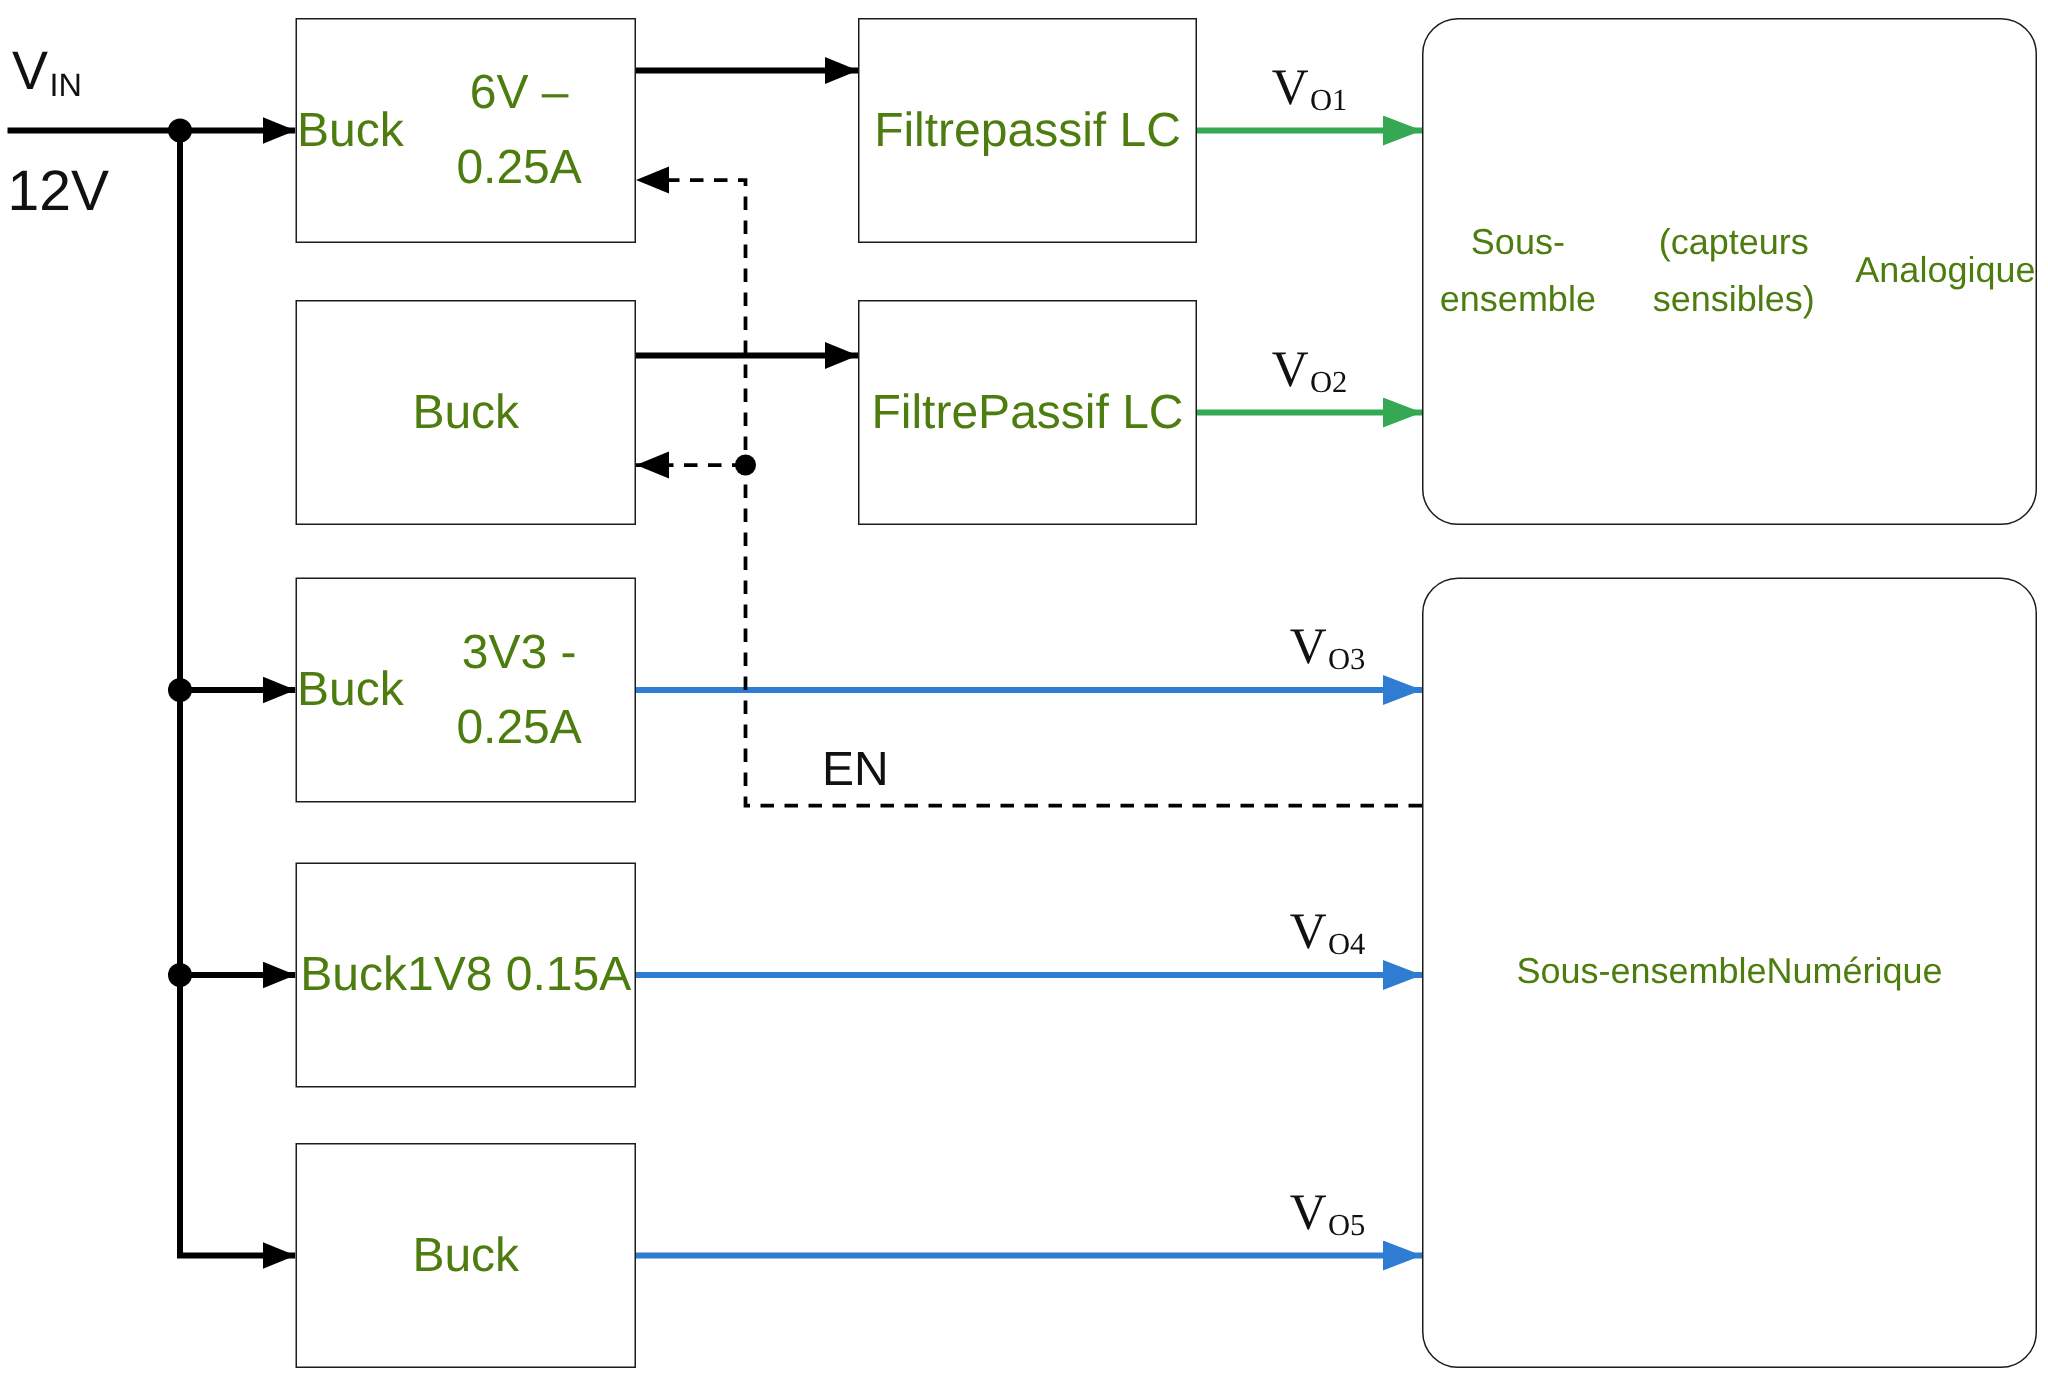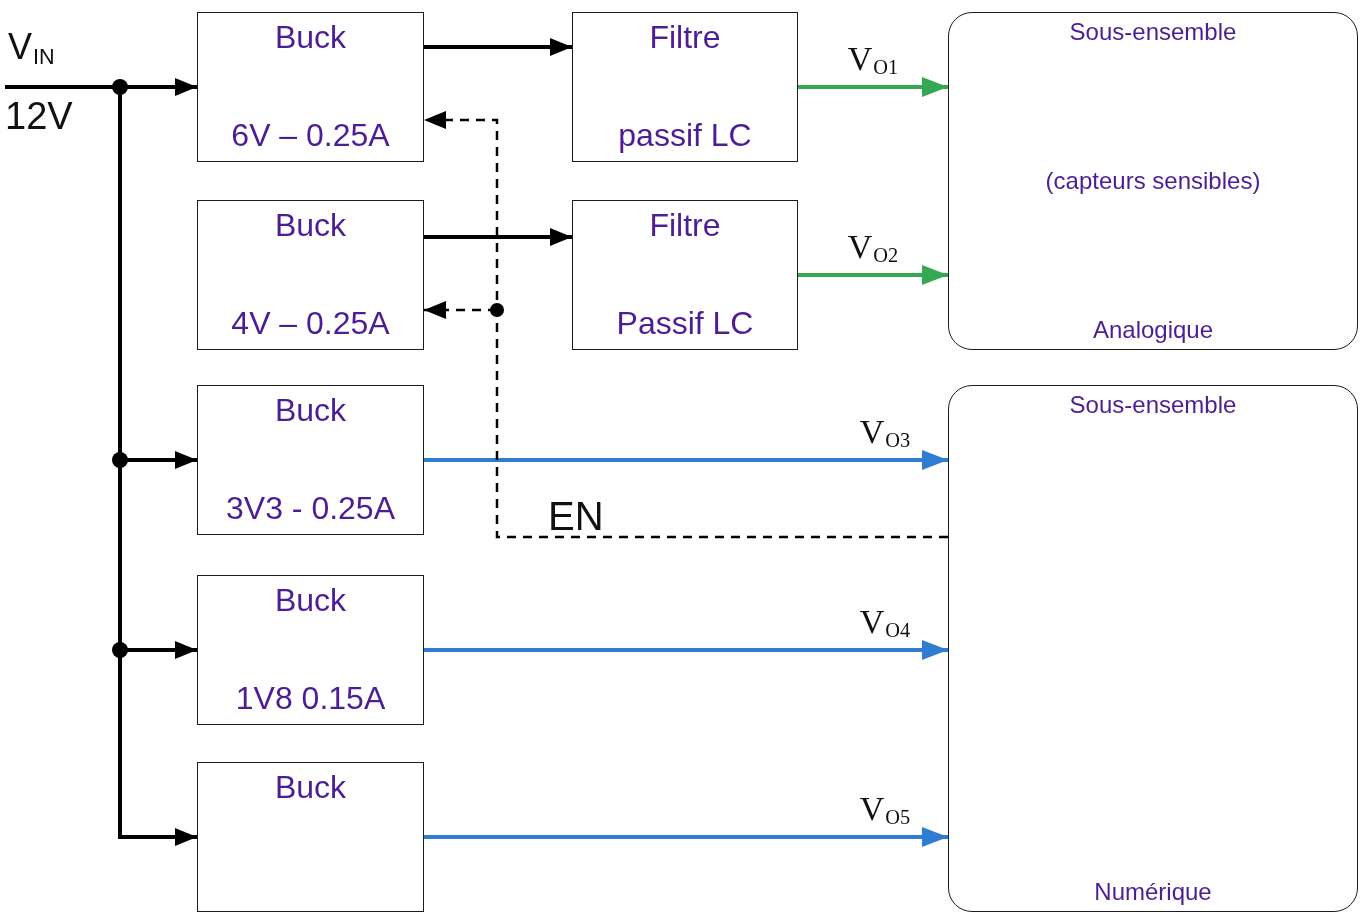--- a/index.html
+++ b/index.html
@@ -3,31 +3,31 @@
 <meta charset="utf-8">
 <style>
   * { margin:0; padding:0; box-sizing:border-box; }
   html,body { background:#ffffff; }
   body { font-family:"Liberation Sans", sans-serif; color:#111; }
   .canvas { position:relative; width:1365px; height:917px; background:#fff; overflow:hidden;padding-left:41px; }
   .wires { position:absolute; left:0; top:0; z-index:1; }
   .block {
     position:absolute; z-index:2; background:#fff;
     border:1.5px solid #1c1c1c;
-    display:flex; flex-direction:column; align-items:center; justify-content:space-between;
-    text-align:center; font-size:32px; line-height:1.55; color:#4c1d95;
+    display:flex; flex-direction:row; align-items:center; justify-content:center;
+    text-align:center; font-size:32px; line-height:1.55; color:#4d7c0f;
   }
   .rounded { border-radius:24px; }
   .subsys { font-size:24px; line-height:1.6; }
   .label { position:absolute; z-index:3; white-space:nowrap; color:#111; }
   .vin-label { left:8px; top:26px; font-size:36px; }
-  .vin-value { left:5px; top:95px; font-size:38px; }
+  .vin-value { left:5px; top:107px; font-size:38px; }
   .vlabel { font-size:34px; text-align:center; width:100px;font-family:Liberation Serif, serif; }
   .sub { font-size:0.6em; position:relative; top:0.22em; margin-left:1px; }
-  .en-label { left:548px; top:494px; font-size:40px; }
+  .en-label { left:548px; top:494px; font-size:32px; }
 </style>
 </head>
 <body>
 
 <div class="canvas">
 
   <svg class="wires" width="1365" height="917" viewBox="0 0 1365 917">
     <defs>
       <marker id="arrow-black" markerWidth="24" markerHeight="20" refX="22" refY="9" orient="auto" markerUnits="userSpaceOnUse">
         <path d="M0,0 L22,9 L0,18 Z" fill="#000000"></path>
@@ -68,21 +68,20 @@
     <span>V</span><span class="sub">IN</span>
   </div>
   <div class="label vin-value">12V</div>
 
   <div class="block" style="left:197px; top:12px; width:227px; height:150px;">
     <div>Buck</div>
     <div>6V – 0.25A</div>
   </div>
   <div class="block" style="left:197px; top:200px; width:227px; height:150px;">
     <div>Buck</div>
-    <div>4V – 0.25A</div>
   </div>
   <div class="block" style="left:197px; top:385px; width:227px; height:150px;">
     <div>Buck</div>
     <div>3V3 - 0.25A</div>
   </div>
   <div class="block" style="left:197px; top:575px; width:227px; height:150px;">
     <div>Buck</div>
     <div>1V8 0.15A</div>
   </div>
   <div class="block" style="left:197px; top:762px; width:227px; height:150px;">

